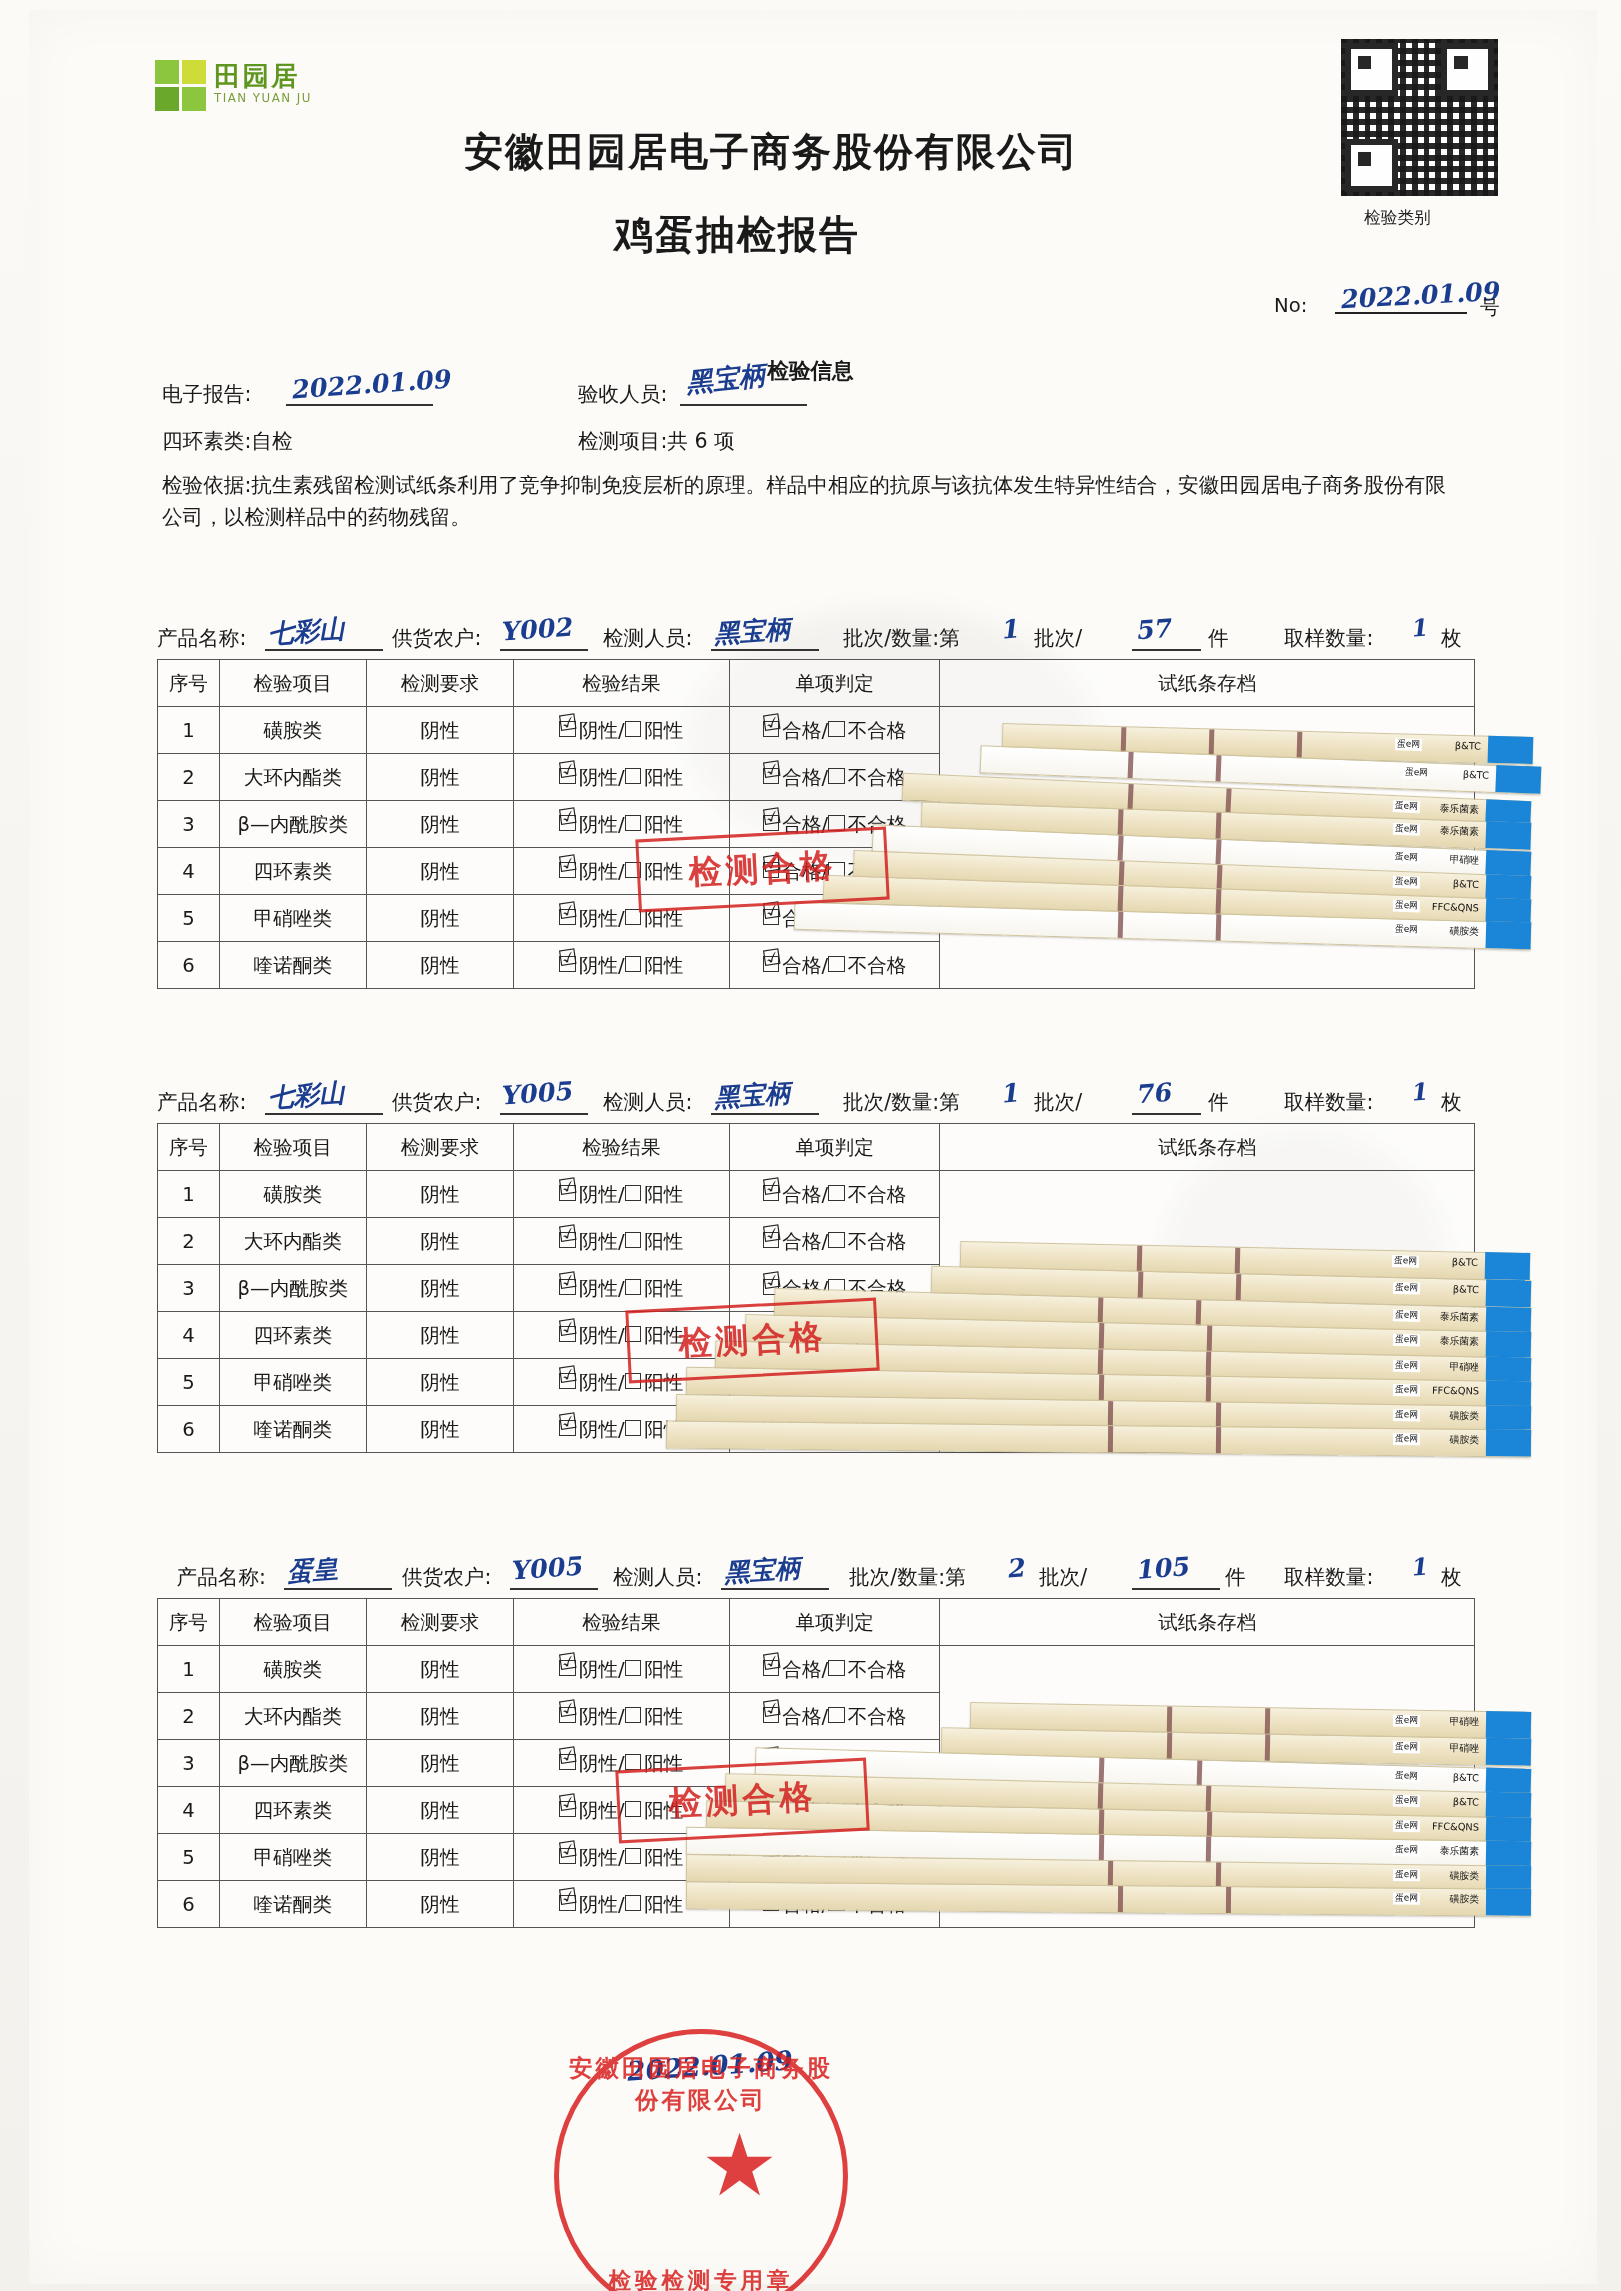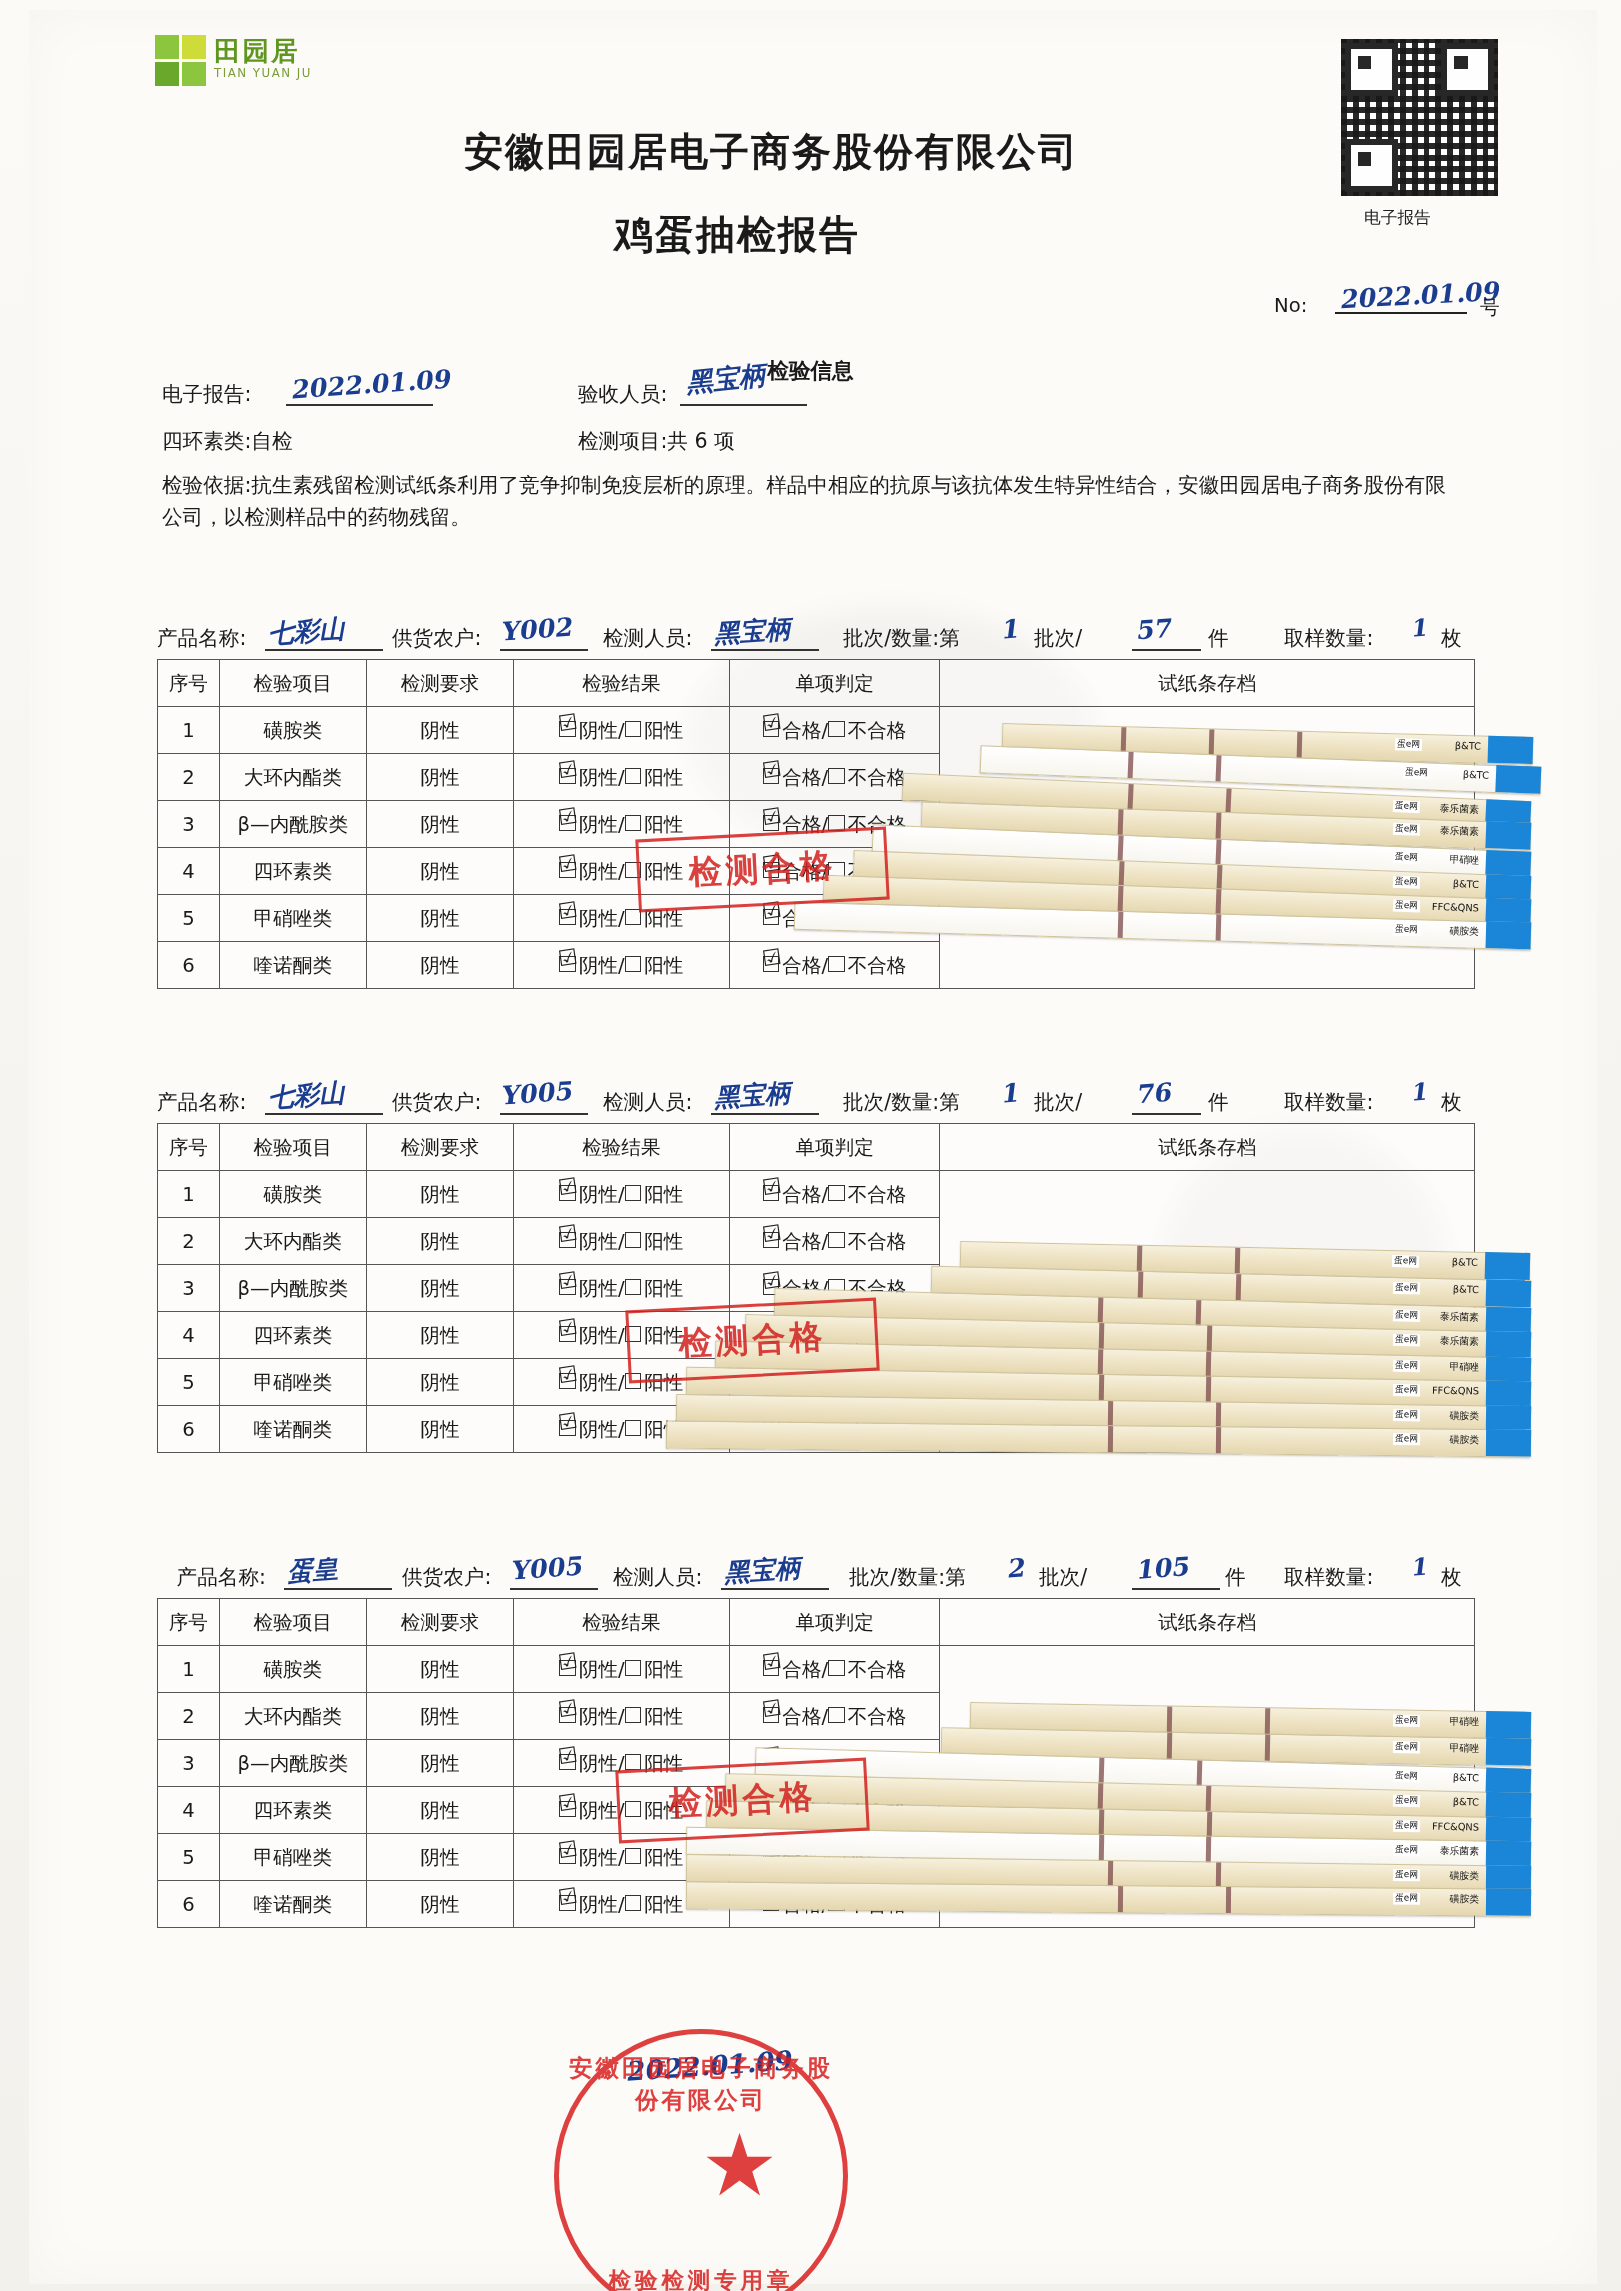--- a/index.html
+++ b/index.html
@@ -15,21 +15,21 @@
     position:absolute;left:0;top:0;width:1621px;height:2292px;
     background:linear-gradient(180deg,#fbfaf7 0%,#f6f5f1 40%,#f2f1ec 100%);
   }
   .paper-shadow{
     position:absolute;left:29px;top:9.8px;width:1568px;height:2274px;
     background:#fcfbf8;
     box-shadow:inset 0 0 59px rgba(0,0,0,0.03);
   }
   
   .logo{
-    position:absolute;left:155px;top:33px;width:162px;height:61px;padding-left:44px;
+    position:absolute;left:155px;top:58px;width:162px;height:61px;padding-left:44px;
   }
   .logo .sq{position:absolute;background:#7cb342;}
   .logo .sq1{left:0;top:2px;width:23.5px;height:23.5px;background:#8cc63f;}
   .logo .sq2{left:27.4px;top:2px;width:23.5px;height:23.5px;background:#cddc39;}
   .logo .sq3{left:0;top:29px;width:23.5px;height:23.5px;background:#6aa82b;}
   .logo .sq4{left:27.4px;top:29px;width:23.5px;height:23.5px;background:#8cc63f;}
   .logo .cn{position:absolute;left:59px;top:0px;font-size:26.5px;color:#5f9620;font-weight:bold;letter-spacing:2px;}
   .logo .en{position:absolute;left:59px;top:33px;font-size:11.8px;color:#7a9d3a;letter-spacing:1.5px;}
 
   .qr{
@@ -218,21 +218,21 @@
     <div class="fq tl">
         <i></i>
       </div>
     <div class="fq tr">
         <i></i>
       </div>
     <div class="fq bl">
         <i></i>
       </div>
   </div>
-  <div class="qr-caption">电子报告</div>
+  <div class="qr-caption">检验类别</div>
 
   <div class="title1">
     <span>安徽田园居电子商务股份有限公司</span>
   </div>
   <div class="title2">
     <span>鸡蛋抽检报告</span>
   </div>
 
   <div class="no-line">No:</div>
   <div class="no-val hand">2022.01.09</div>

